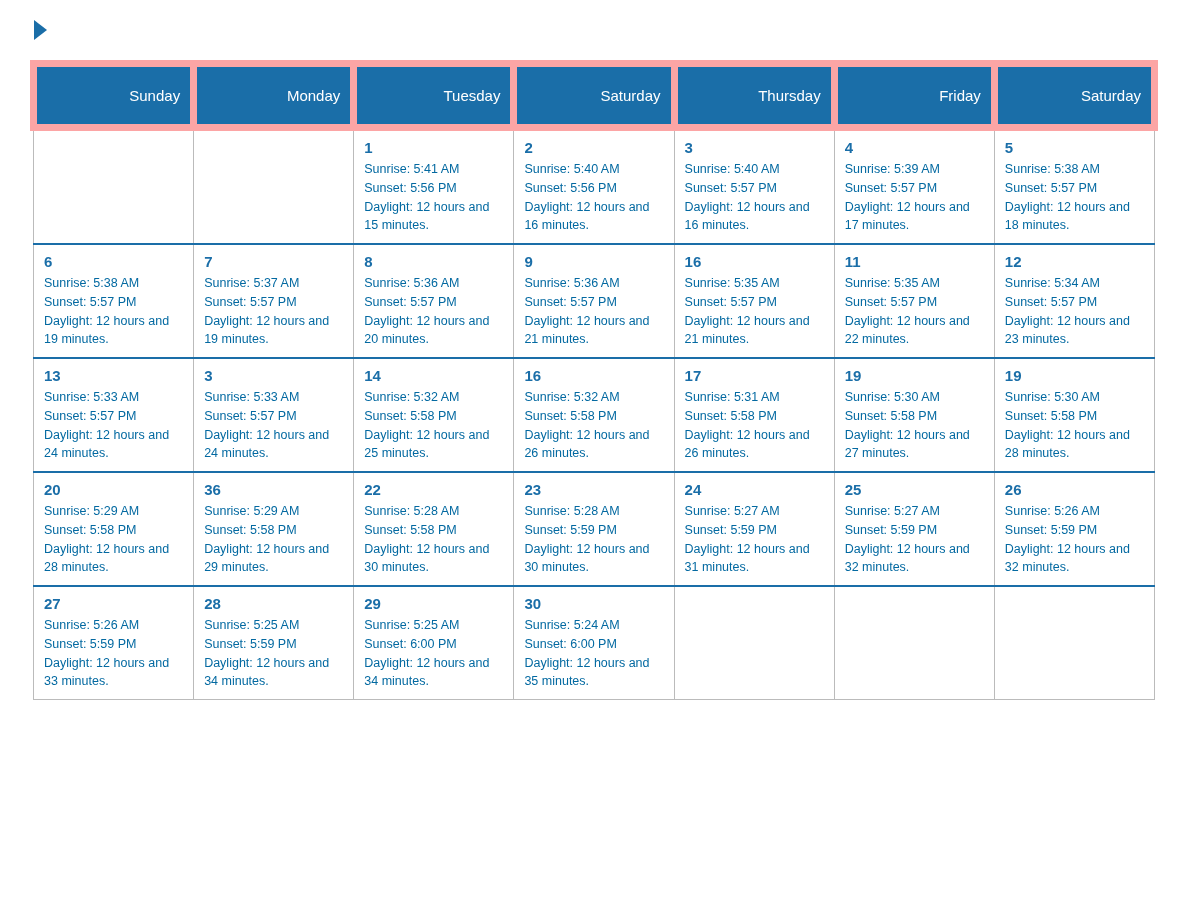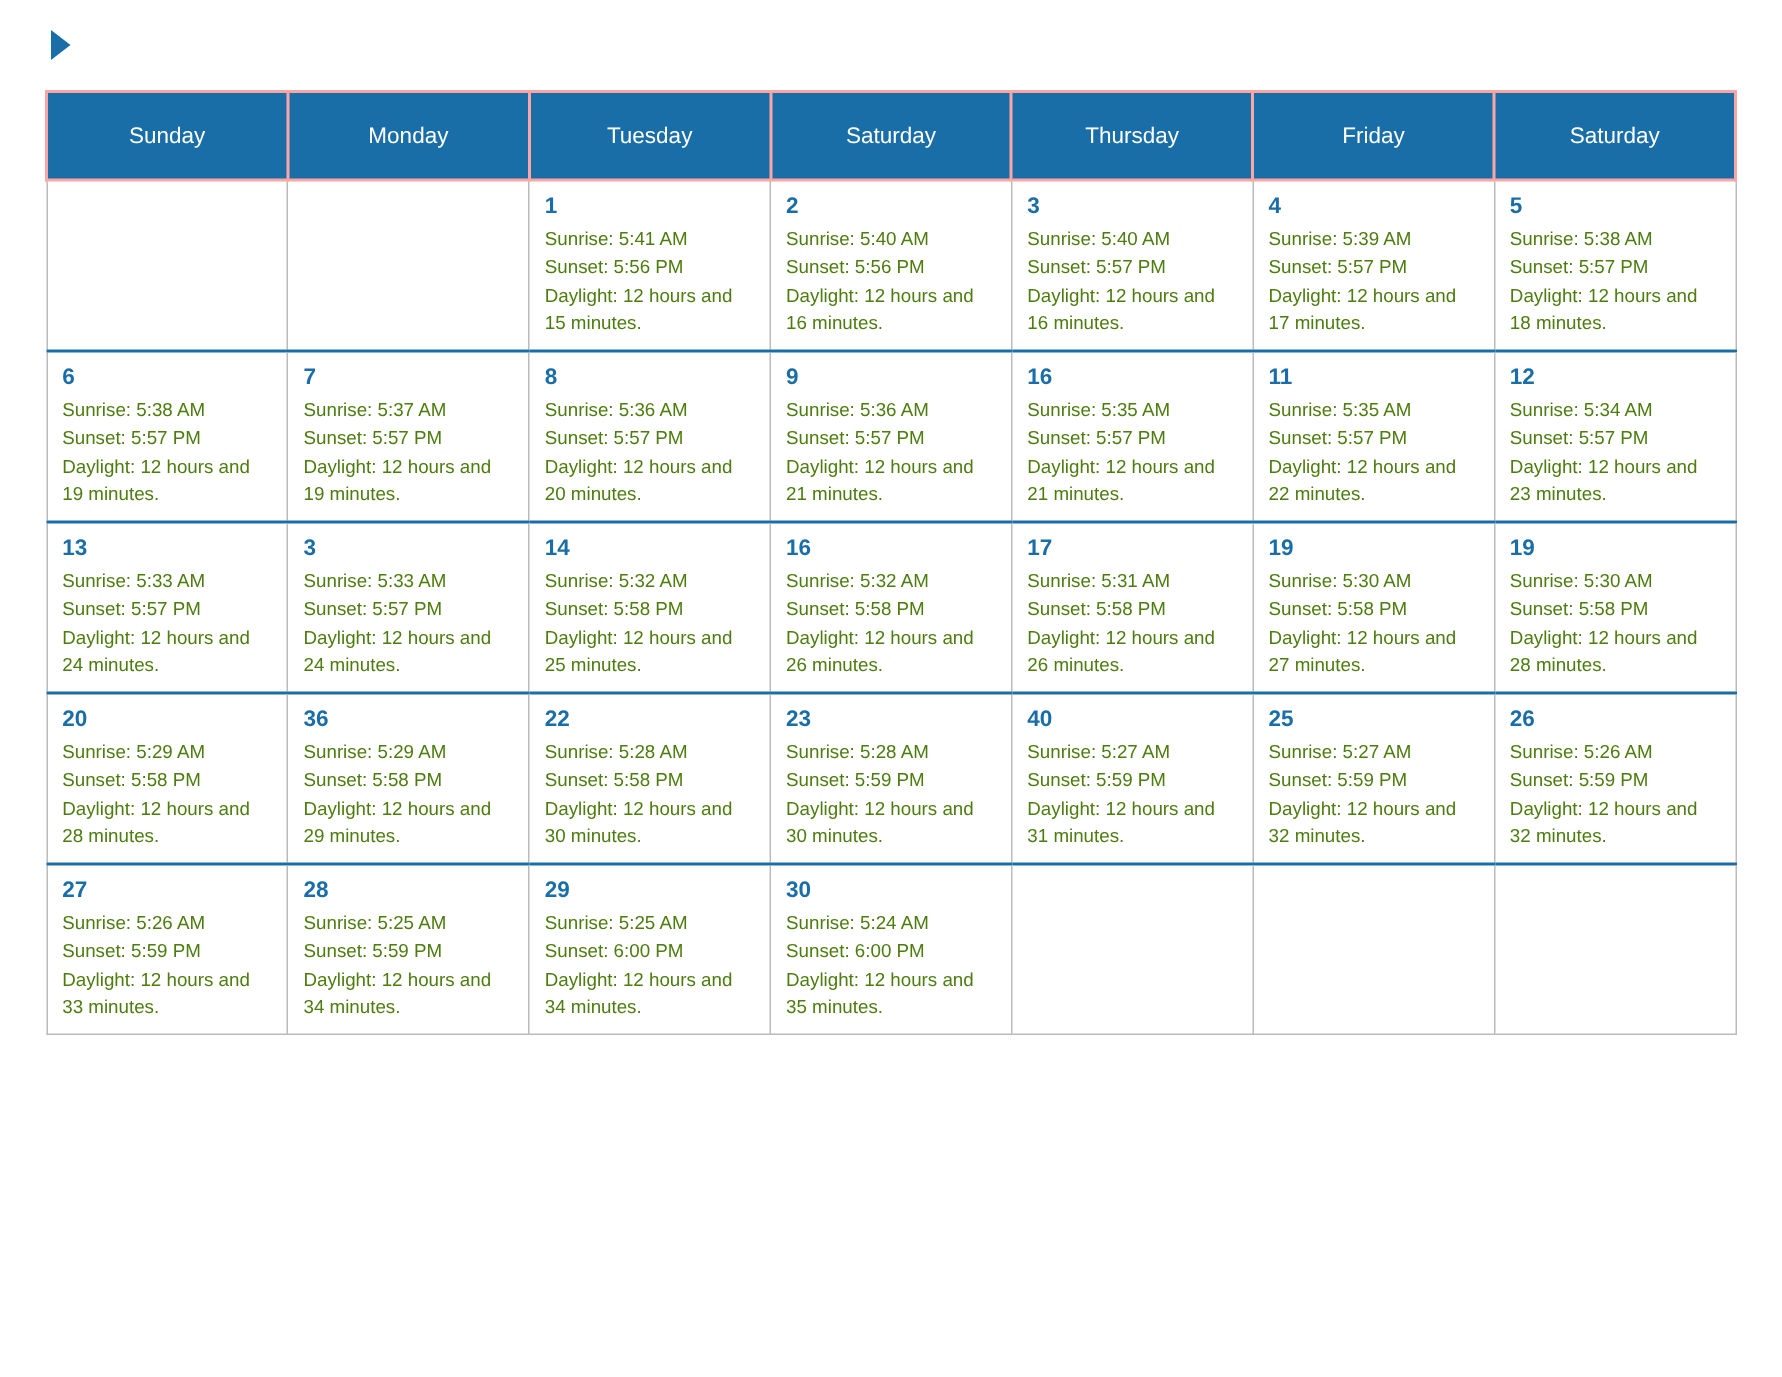--- a/index.html
+++ b/index.html
@@ -43,43 +43,43 @@
       width: 100%;
       border-collapse: collapse;
       border: 1px solid #aaa;
     }
     .calendar th {
       background-color: #1a6ea8;
       color: #fff;
       font-size: 15px;
       font-weight: normal;
       padding: 20px 10px;
-      border: 2px solid #fca5a5;
-      text-align: center;
+      border: 7px solid #fca5a5;
+      text-align: right;
     }
     .calendar td {
       width: 14.28%;
       vertical-align: top;
       padding: 8px 10px;
       border: 1px solid #bbb;
       border-top: 2px solid #1a6ea8;
       font-size: 13px;
       color: #333;
       height: 110px;
     }
     .day-number {
       font-size: 15px;
       font-weight: bold;
       color: #1a6ea8;
       display: block;
       margin-bottom: 4px;
     }
     .day-detail {
       font-size: 12.5px;
-      color: #4d7c0f;
+      color: #0369a1;
       line-height: 1.5;
     }
     .empty-cell {
       background: #fff;
       border-top: 2px solid #1a6ea8;
     }
     .logo-row1 {
       font-size: 28px;
       font-weight: bold;
       color: #333;
@@ -233,21 +233,21 @@
         </td>
         <td>
           <span class="day-number">22</span>
           <div class="day-detail">Sunrise: 5:28 AM<br>Sunset: 5:58 PM<br>Daylight: 12 hours and 30 minutes.</div>
         </td>
         <td>
           <span class="day-number">23</span>
           <div class="day-detail">Sunrise: 5:28 AM<br>Sunset: 5:59 PM<br>Daylight: 12 hours and 30 minutes.</div>
         </td>
         <td>
-          <span class="day-number">40</span>
+          <span class="day-number">24</span>
           <div class="day-detail">Sunrise: 5:27 AM<br>Sunset: 5:59 PM<br>Daylight: 12 hours and 31 minutes.</div>
         </td>
         <td>
           <span class="day-number">25</span>
           <div class="day-detail">Sunrise: 5:27 AM<br>Sunset: 5:59 PM<br>Daylight: 12 hours and 32 minutes.</div>
         </td>
         <td>
           <span class="day-number">26</span>
           <div class="day-detail">Sunrise: 5:26 AM<br>Sunset: 5:59 PM<br>Daylight: 12 hours and 32 minutes.</div>
         </td>

